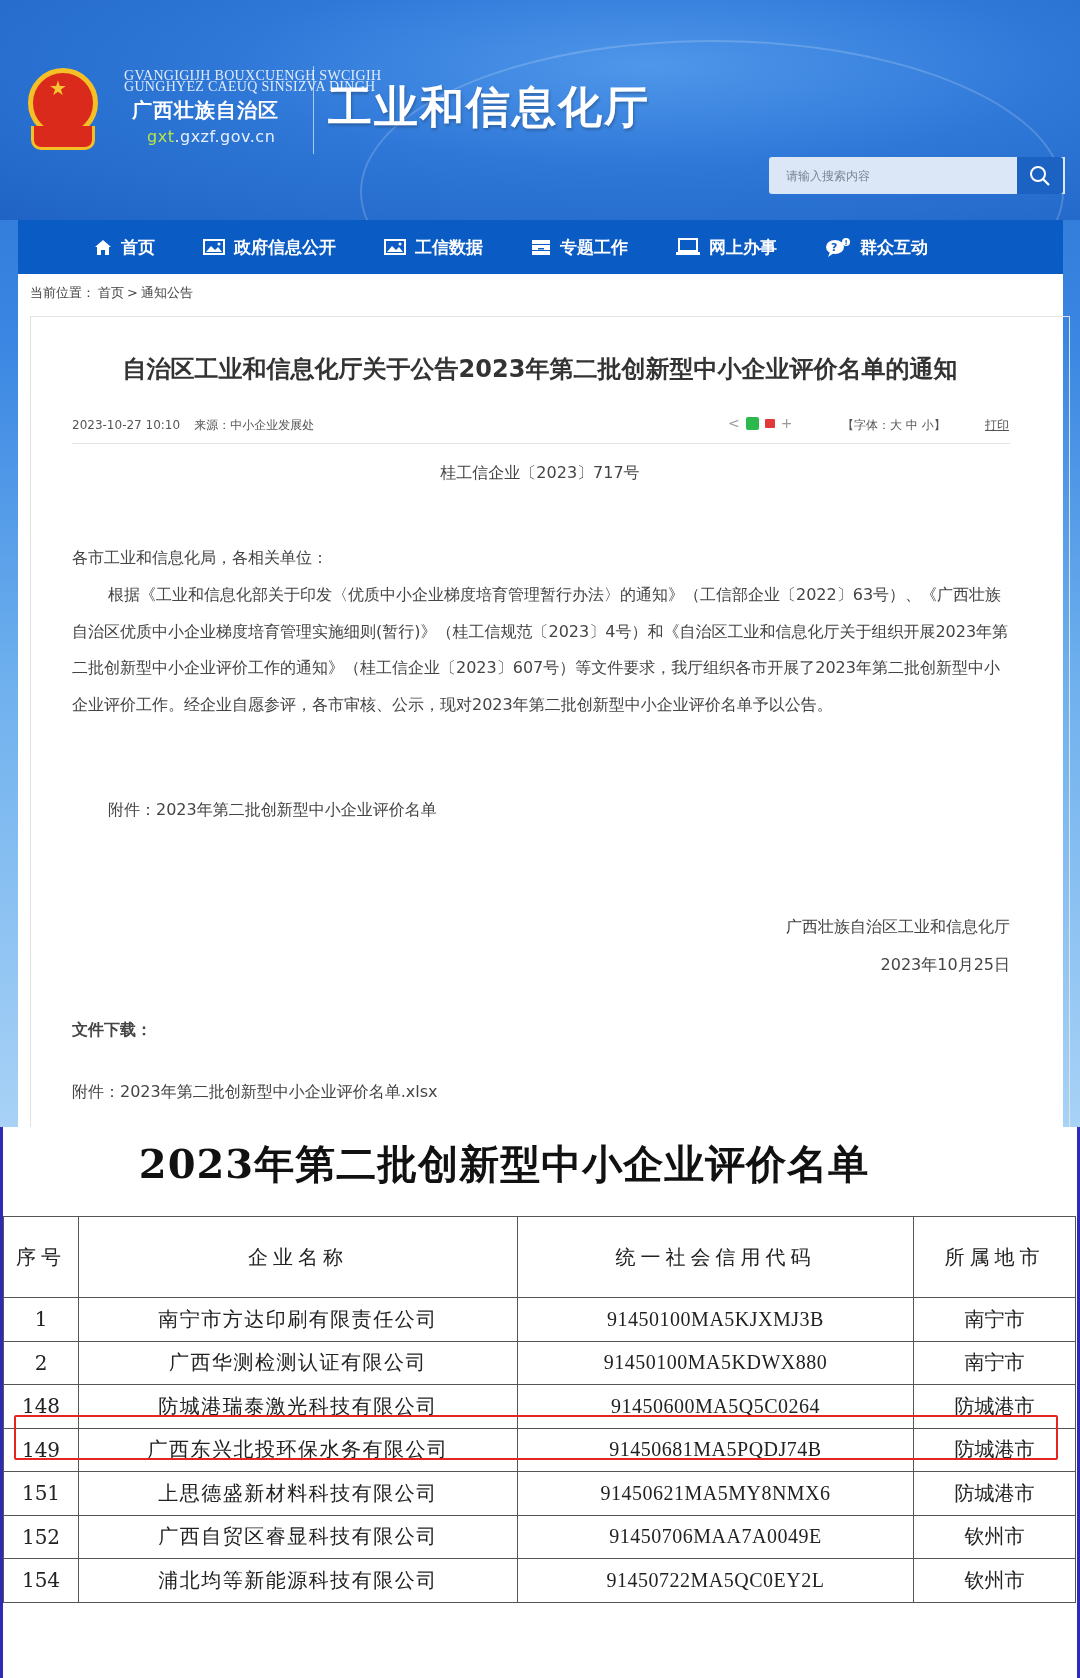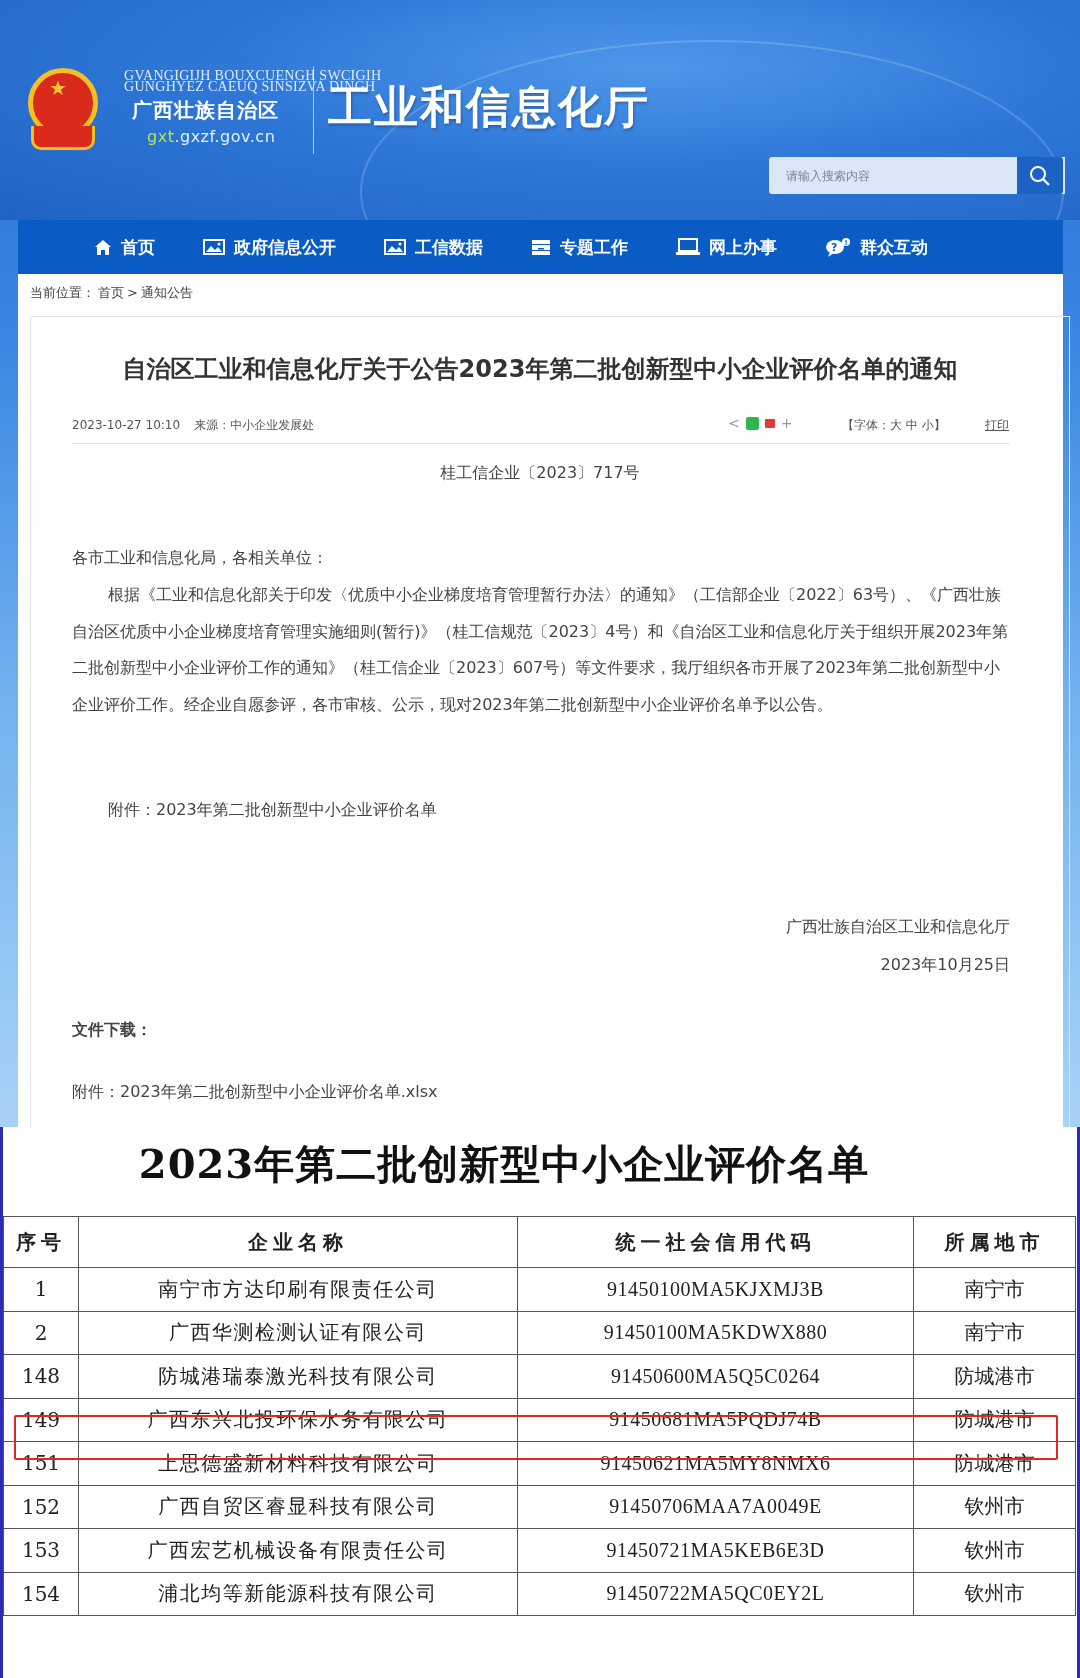--- a/index.html
+++ b/index.html
@@ -60,21 +60,21 @@
   .dl-file { position: absolute; left: 72px; top: 1082px; font-size: 16px; color: #444; cursor: pointer; }
 
   
   .sheet { position: absolute; left: 0; top: 1127px; width: 1080px; height: 551px; background: #fff;
     border-left: 3px solid #2b2bb8; border-right: 3px solid #2b2bb8; }
   .sheet-title { position: absolute; left: 0; top: 1137px; width: 1008px; text-align: center;
     font-family: "DejaVu Serif", serif; font-size: 40px; font-weight: bold; color: #111; letter-spacing: 1px; }
   table.list { position: absolute; left: 3px; top: 1216px; width: 1072px; border-collapse: collapse; table-layout: fixed;
     font-family: "DejaVu Serif", "Liberation Serif", serif; color: #222; }
   table.list th, table.list td { border: 1.5px solid #555; text-align: center; }
-  table.list th { height: 51px; font-size: 20px; font-weight: bold; letter-spacing: 5px; }
+  table.list th { height: 81px; font-size: 20px; font-weight: normal; letter-spacing: 5px; }
   table.list td { height: 43.5px; font-size: 20px; }
   table.list td.code { font-family: "Liberation Serif", serif; font-size: 20px; letter-spacing: 0.5px; }
   table.list td.name { letter-spacing: 1.5px; }
   .highlight { position: absolute; left: 14px; top: 1415px; width: 1044px; height: 45px; border: 2px solid #e3261f; border-radius: 2px; pointer-events: none; }
 </style>
 </head>
 <body>
 
 <div class="page-top">
   <div class="banner"></div>
@@ -234,26 +234,20 @@
         <td class="code">91450621MA5MY8NMX6</td>
         <td>防城港市</td>
       </tr>
     <tr>
         <td>152</td>
         <td class="name">广西自贸区睿显科技有限公司</td>
         <td class="code">91450706MAA7A0049E</td>
         <td>钦州市</td>
       </tr>
     <tr>
-        <td>153</td>
-        <td class="name">广西宏艺机械设备有限责任公司</td>
-        <td class="code">91450721MA5KEB6E3D</td>
-        <td>钦州市</td>
-      </tr>
-    <tr>
         <td>154</td>
         <td class="name">浦北均等新能源科技有限公司</td>
         <td class="code">91450722MA5QC0EY2L</td>
         <td>钦州市</td>
       </tr>
   </tbody>
 </table>
 <div class="highlight"></div>
 
 </body></html>

